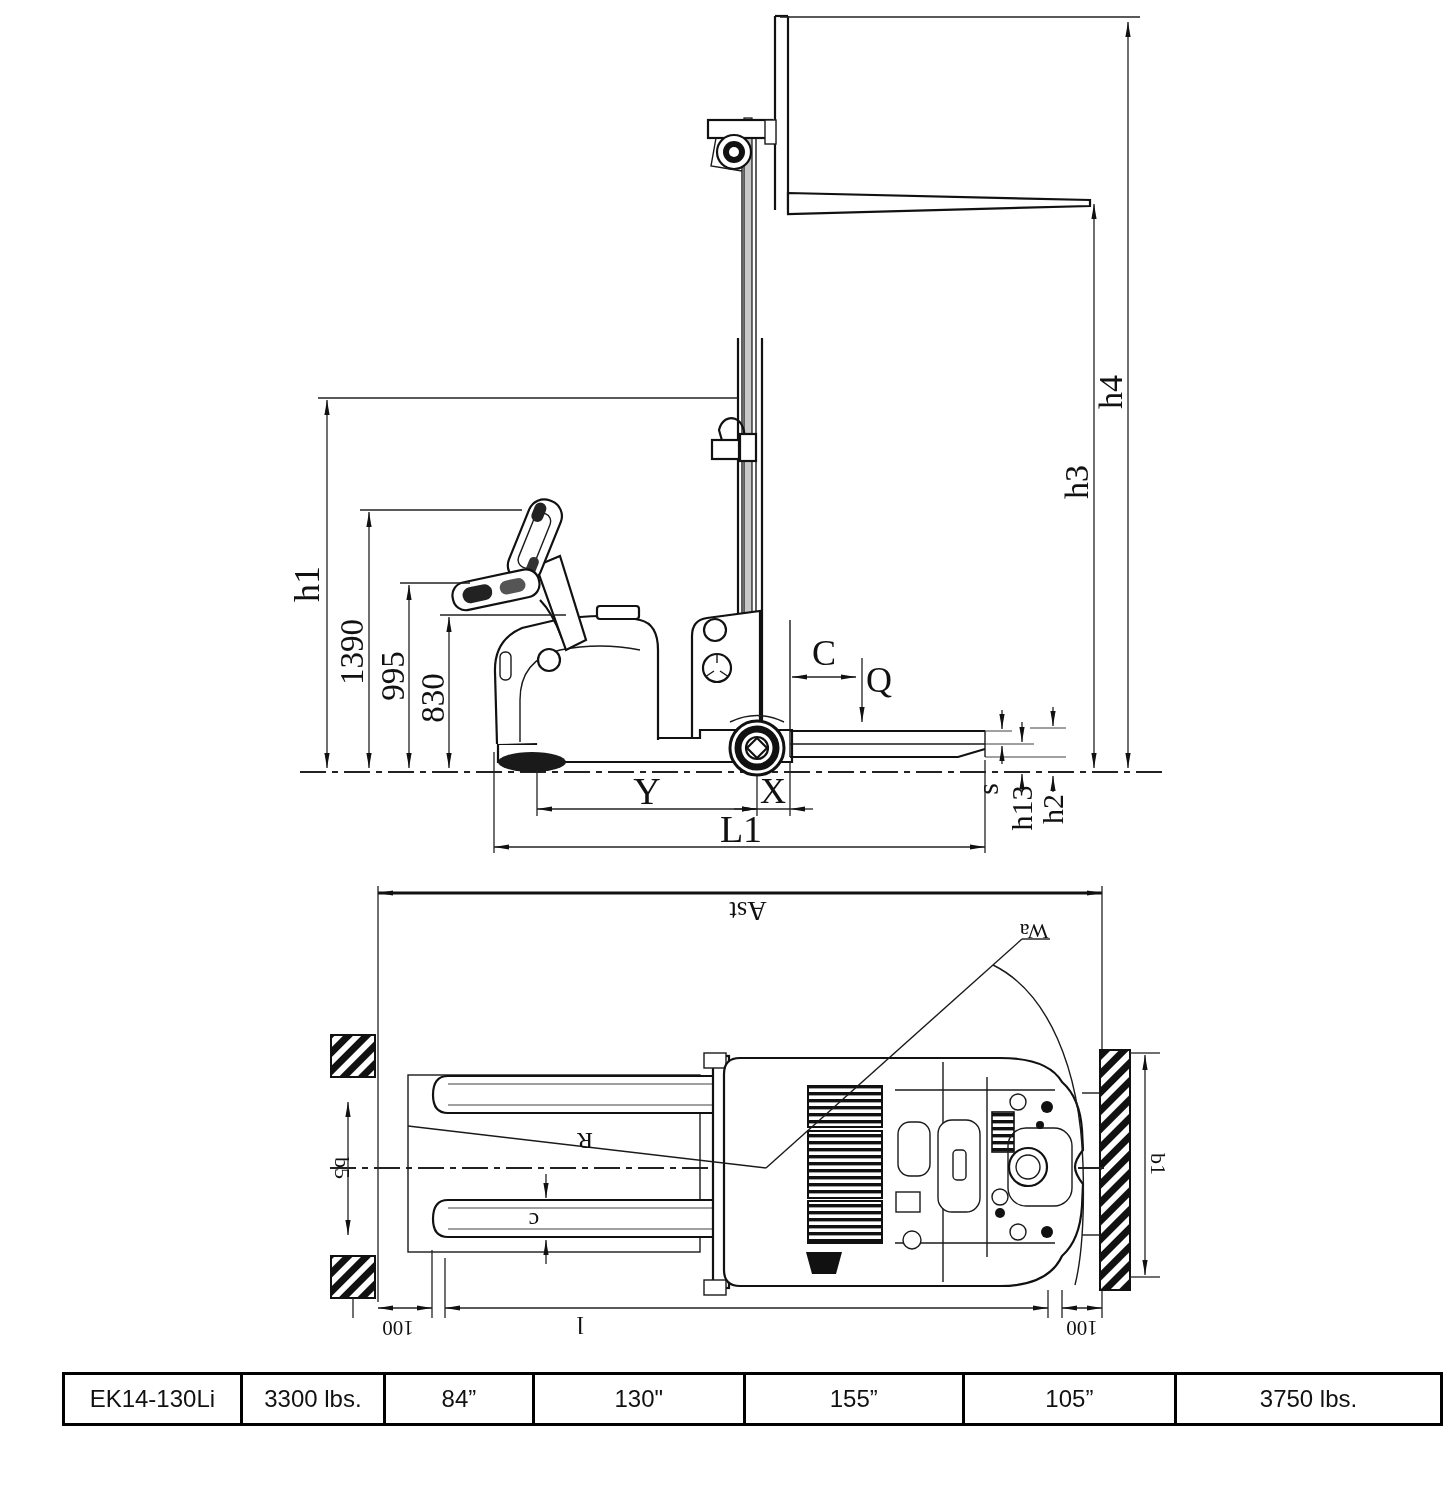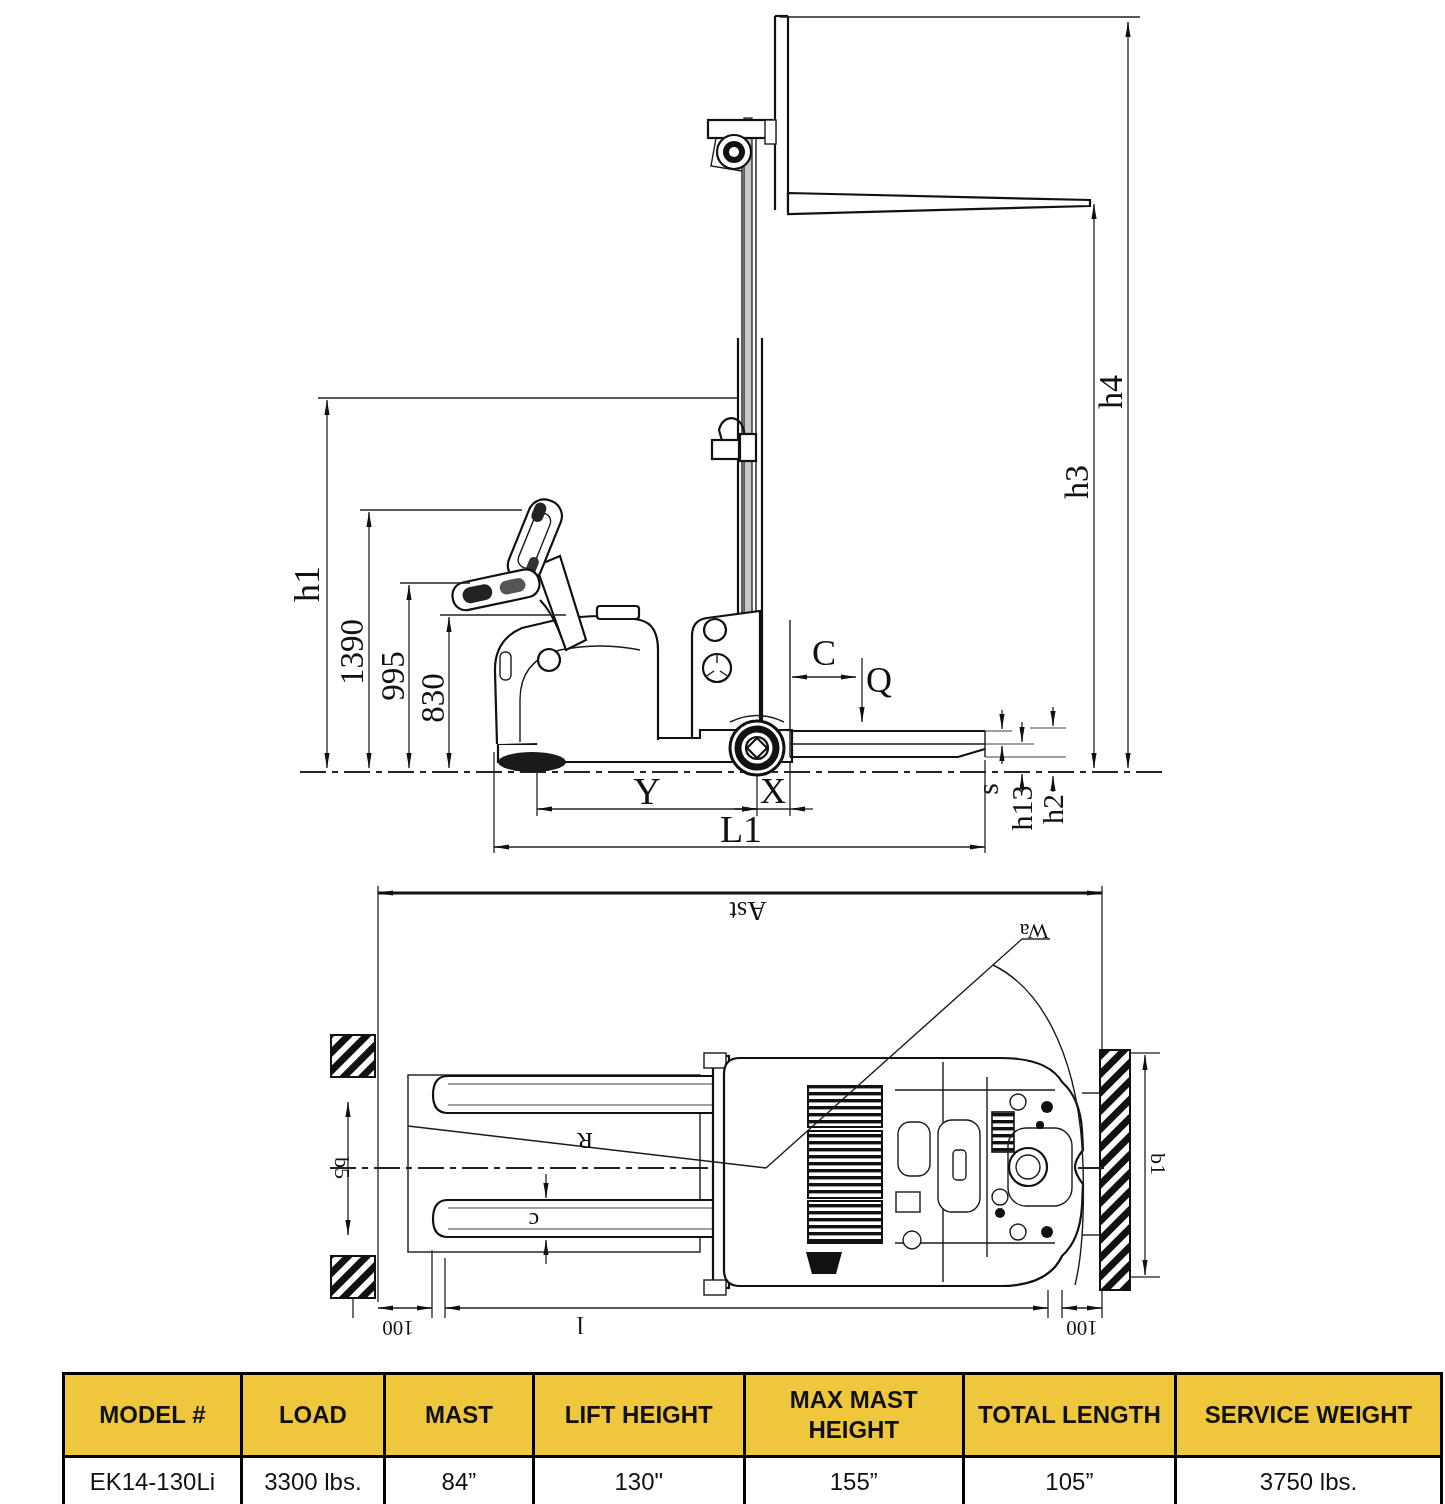--- a/index.html
+++ b/index.html
@@ -269,29 +269,20 @@
     <colgroup>
       <col style="width:12.9%">
           <col style="width:10.4%">
           <col style="width:10.8%">
       <col style="width:15.3%">
           <col style="width:15.9%">
           <col style="width:15.4%">
           <col style="width:19.3%">
     </colgroup>
     <tbody>
-          <tr>
-      <th>MODEL #</th>
-      <th>LOAD</th>
-      <th>MAST</th>
-      <th>LIFT HEIGHT</th>
-      <th>MAX MAST HEIGHT</th>
-      <th>TOTAL LENGTH</th>
-      <th>SERVICE WEIGHT</th>
-    </tr>
     <tr>
       <td>EK14-130Li</td>
       <td>3300 lbs.</td>
       <td>84”</td>
       <td>130"</td>
       <td>155”</td>
       <td>105”</td>
       <td>3750 lbs.</td>
     </tr>
   </tbody>

